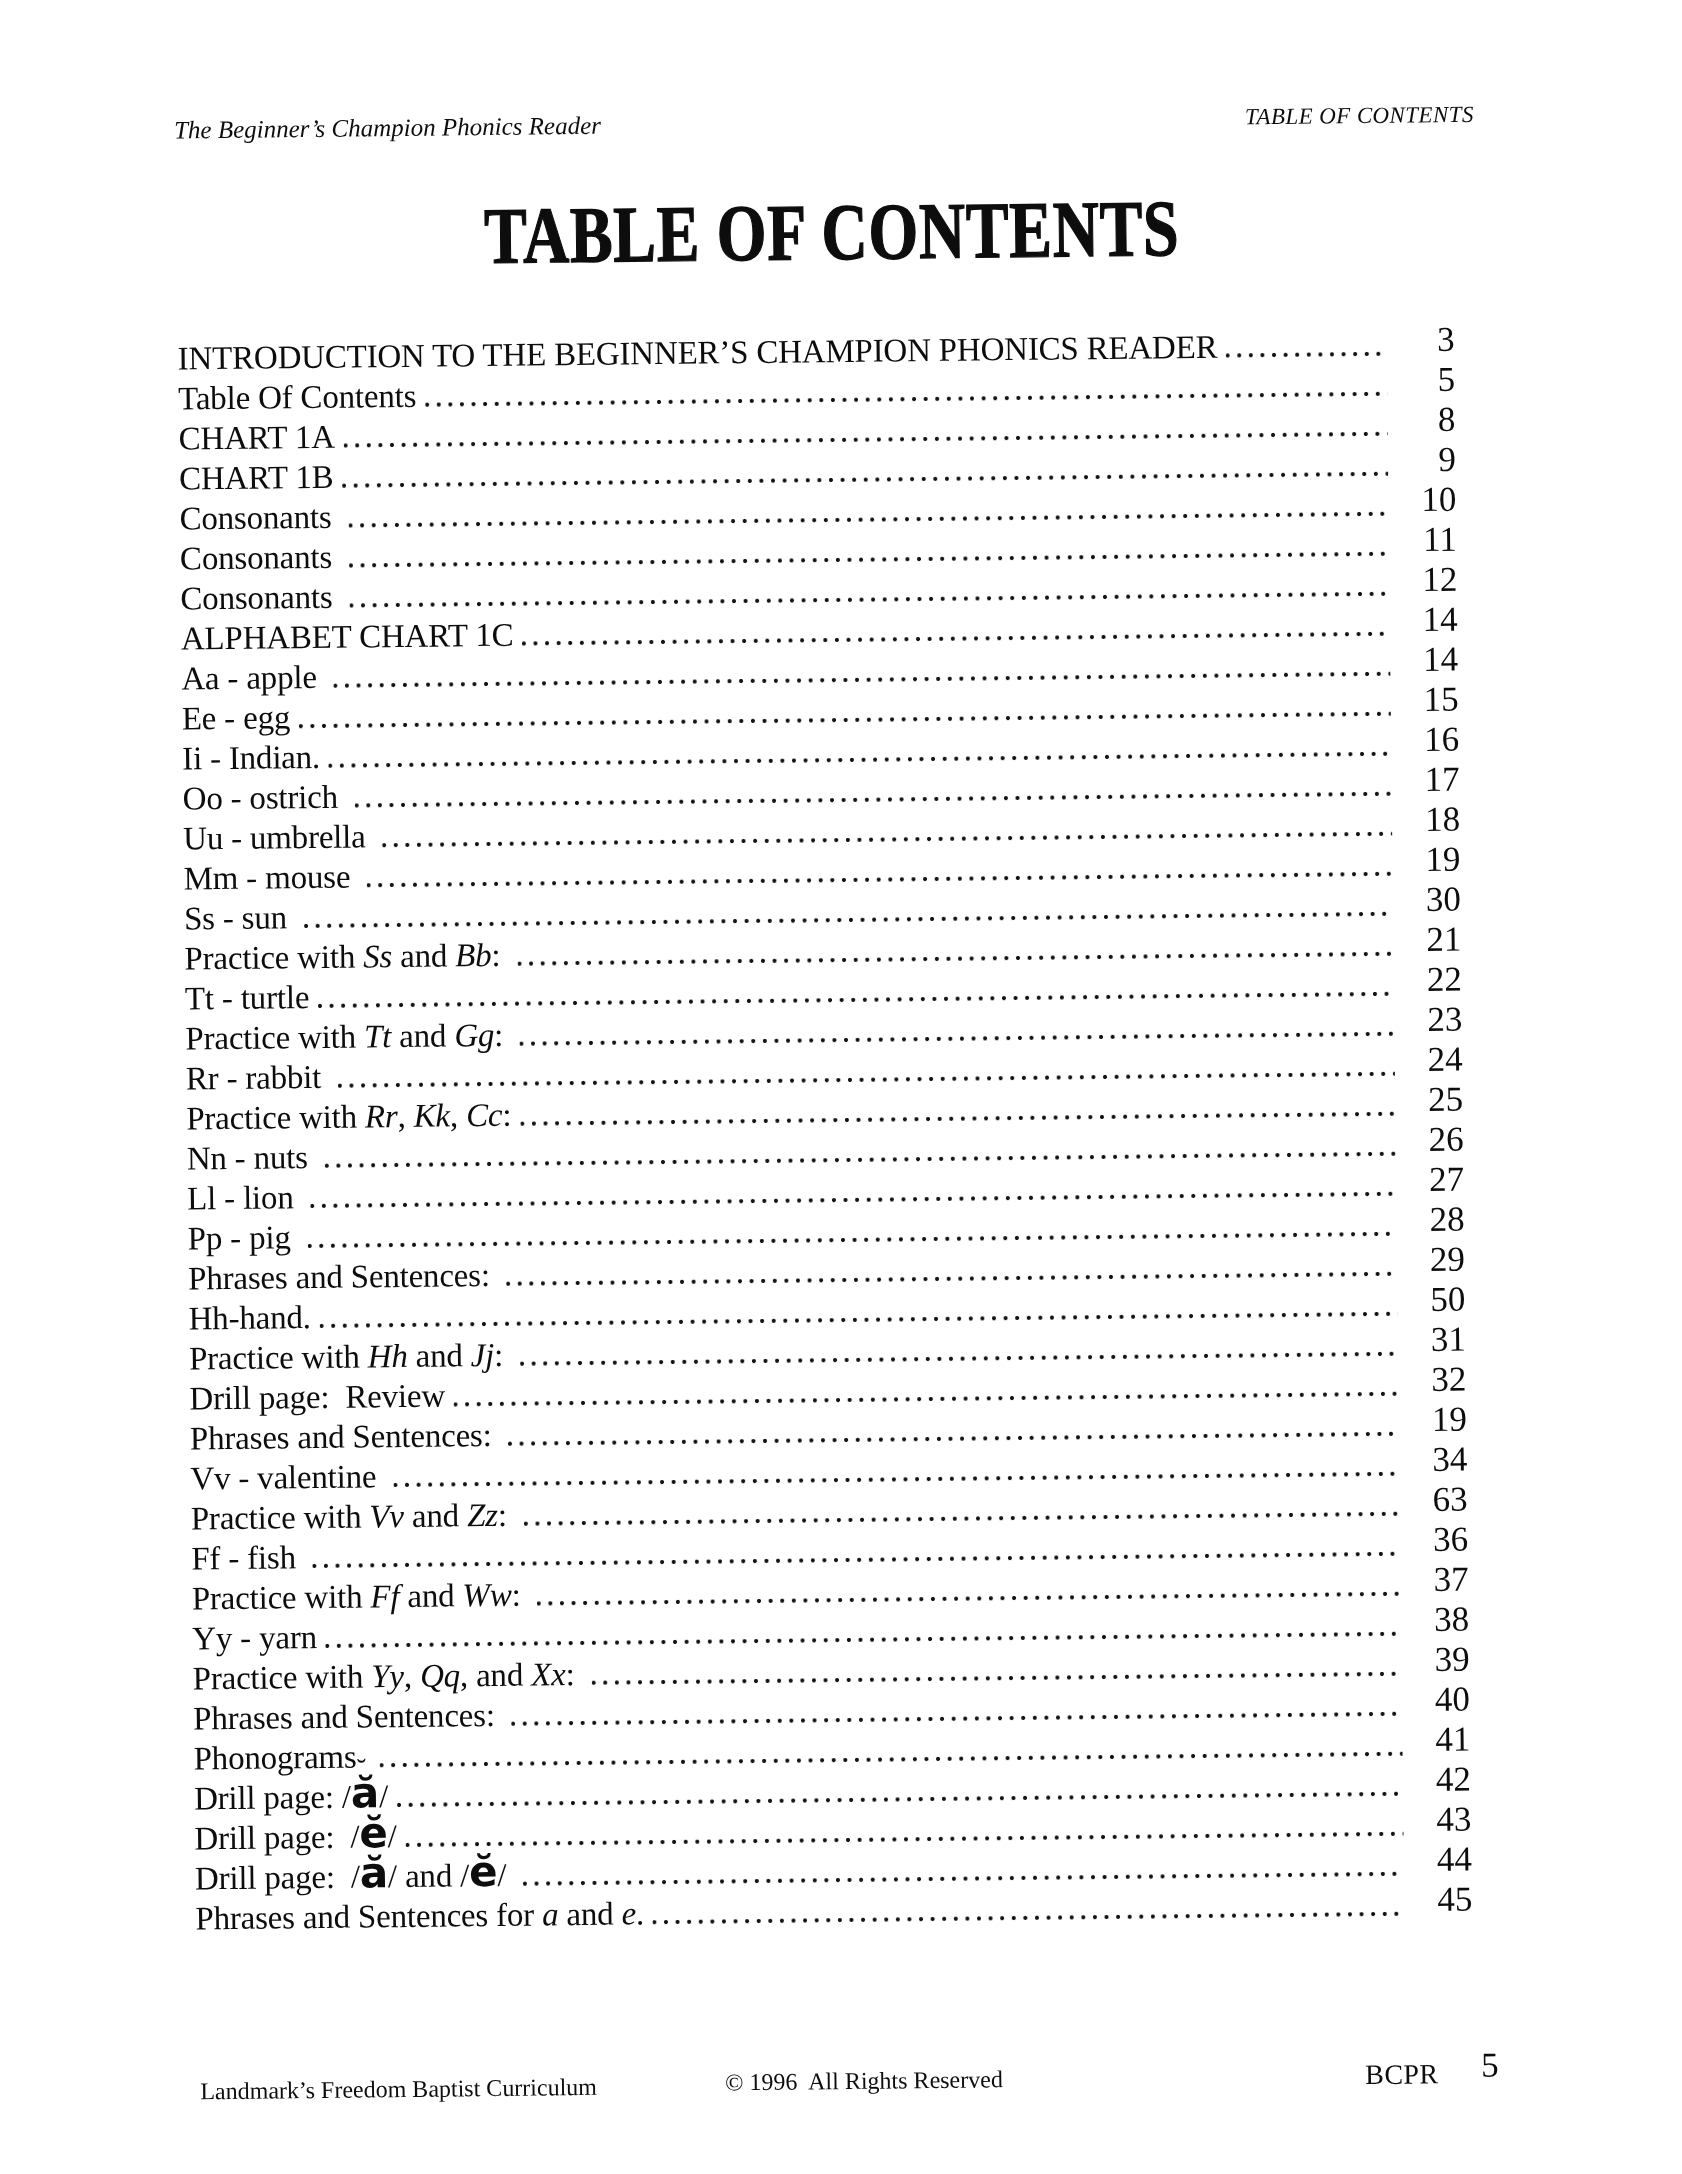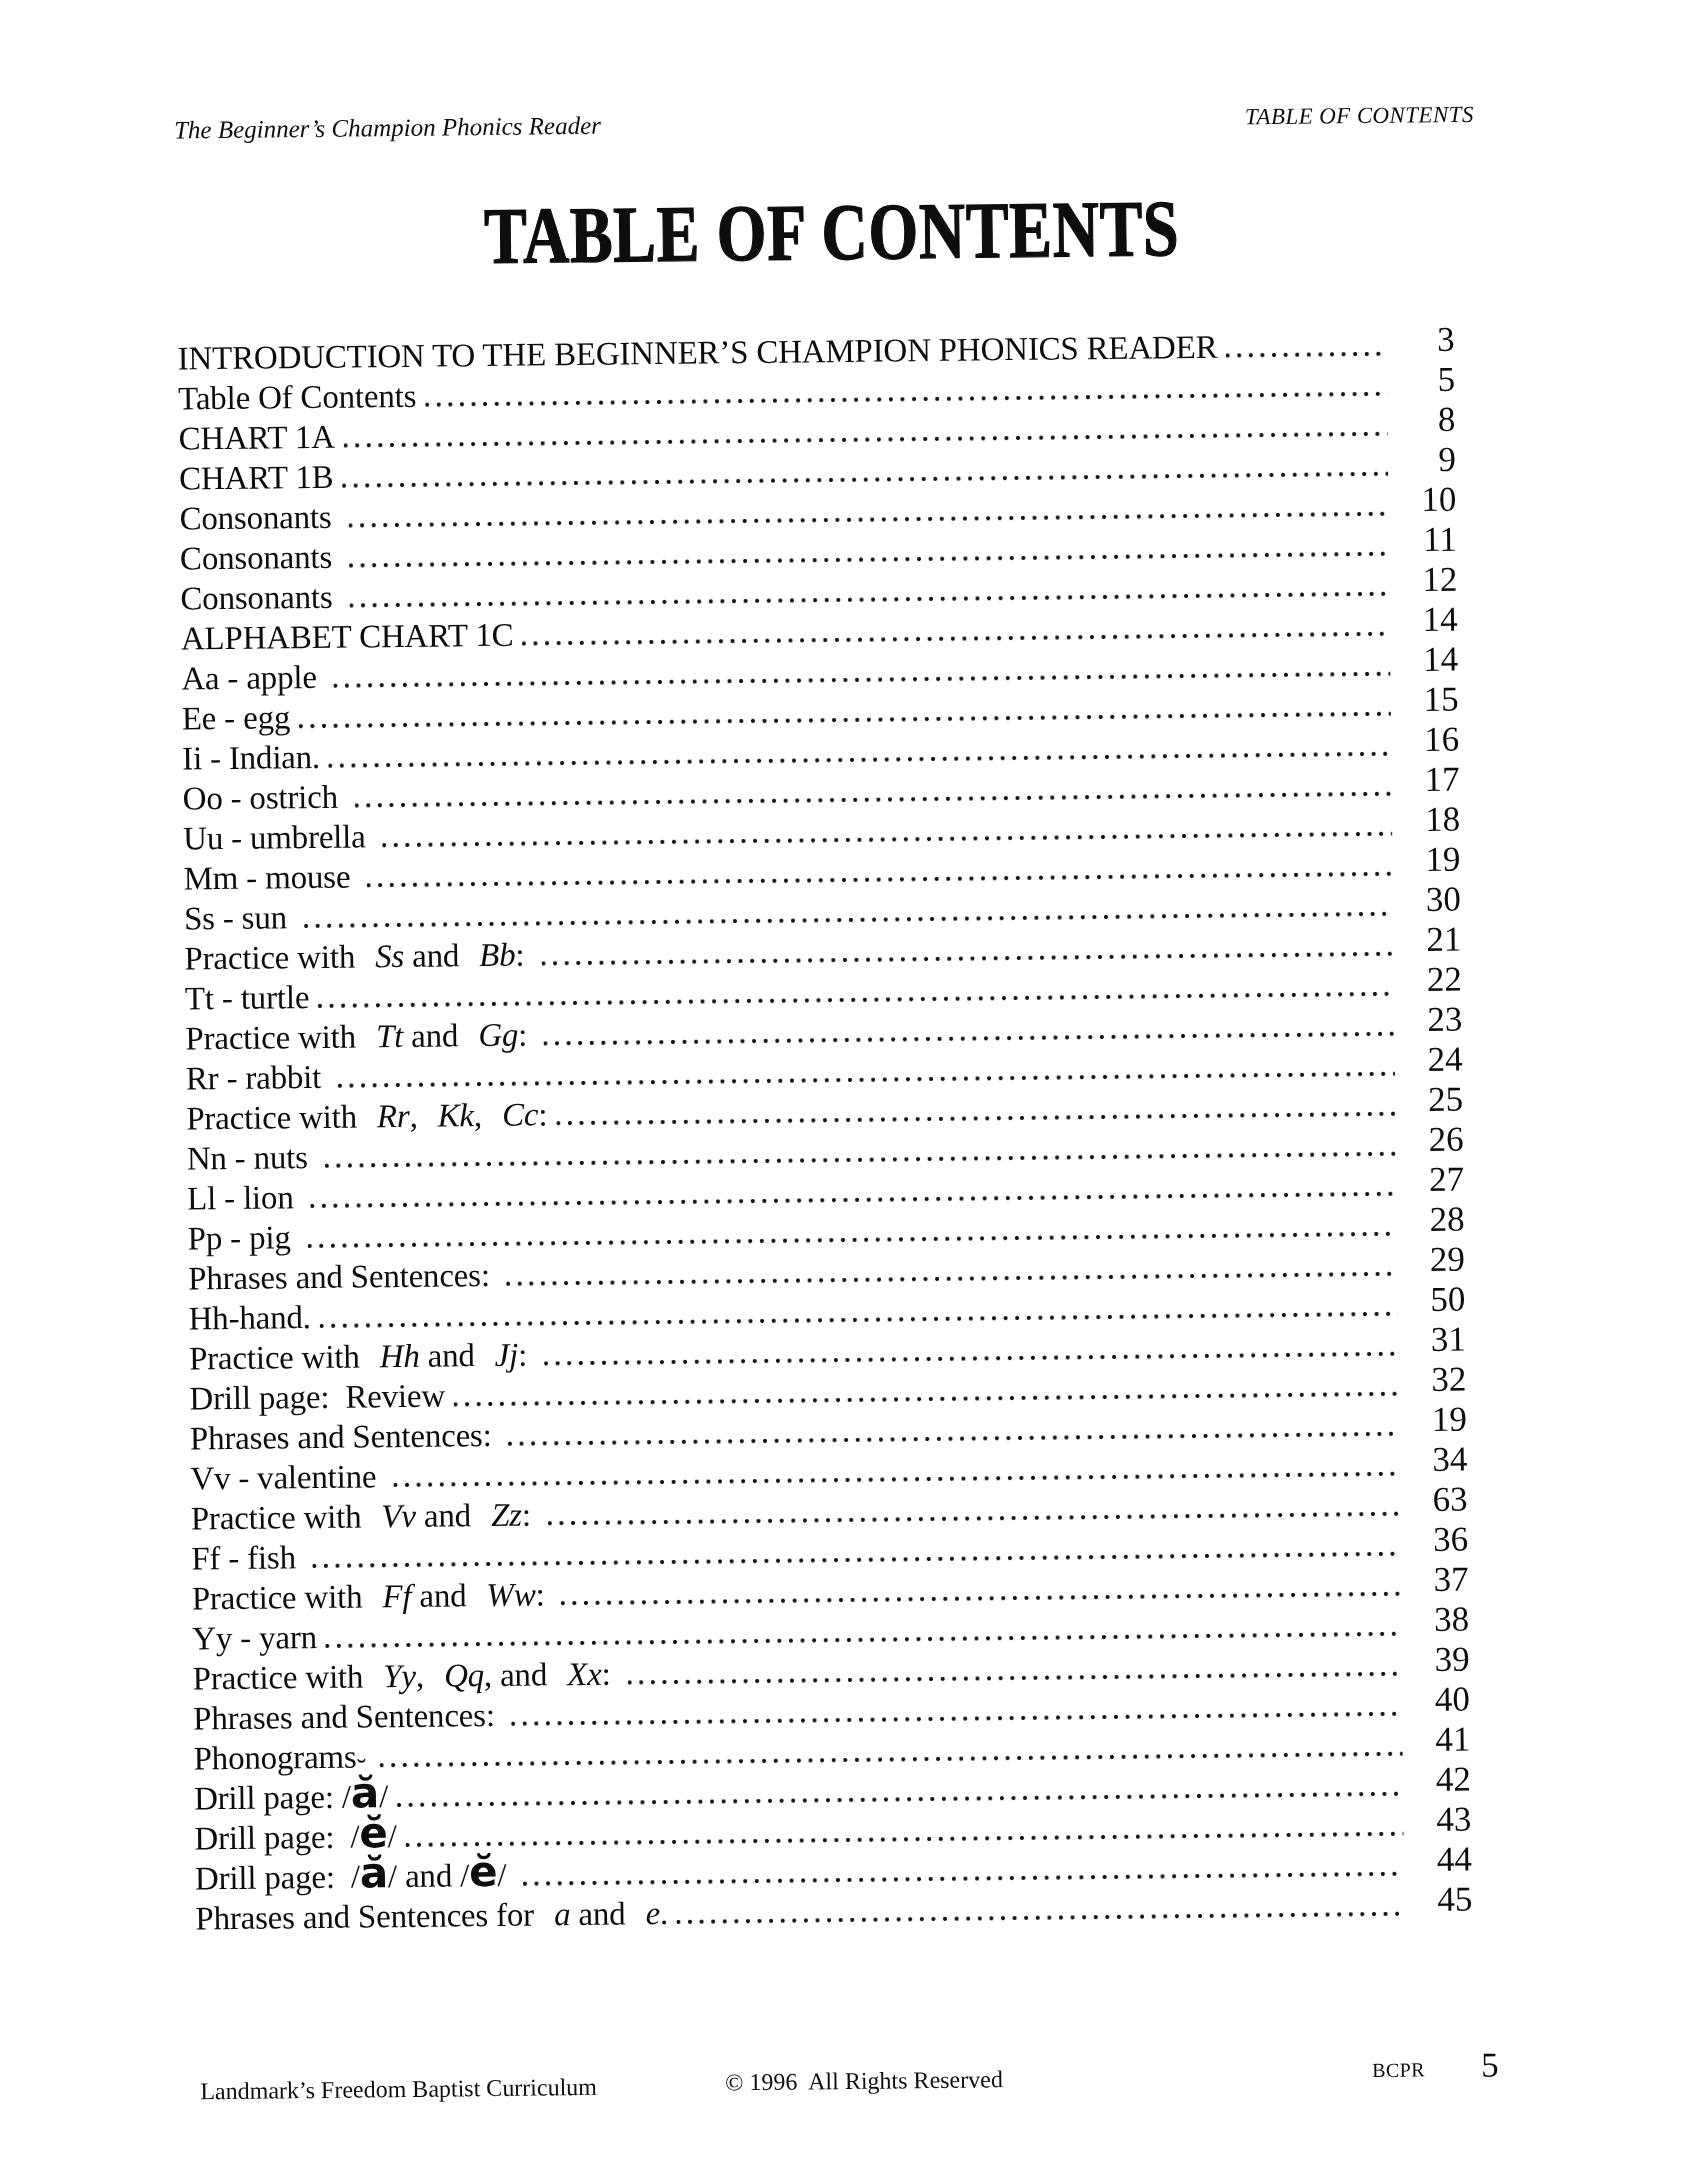--- a/index.html
+++ b/index.html
@@ -42,21 +42,21 @@
   .toc-row{
     display:flex;align-items:baseline;
     height:40px;
     white-space:pre;
   }
   .toc-label{
     font-size:33px;line-height:40px;
     letter-spacing:-0.2px;
     flex:0 0 auto;
   }
-  .seg-i{font-style:italic;margin-left:12px;}
+  .seg-i{font-style:italic;}
   .seg-ph{
     font-family:"DejaVu Sans",sans-serif;
     font-weight:bold;
     font-size:42px;
     line-height:0;
   }
   .seg-low{
     display:inline-block;
     font-size:29px;
     transform:translateY(11.2px);
@@ -75,21 +75,21 @@
   .toc-page{
     flex:0 0 auto;
     font-size:35px;
     min-width:54px;
     text-align:right;
     transform:translateY(-4.3px);
   }
   .footer span{position:absolute;white-space:pre;}
   .footer-left{left:189px;top:2071px;font-size:24px;}
   .footer-center{left:714px;top:2068px;font-size:24px;}
-  .footer-code{left:1354px;top:2065px;font-size:20px;letter-spacing:0.4px;margin-left:7px;}
+  .footer-code{left:1354px;top:2065px;font-size:28px;letter-spacing:0.4px;}
   .footer-page{left:1470px;top:2053px;font-size:35px;}
 </style>
 </head>
 <body>
 
 <div class="sheet">
 
   <div class="running-head-left">The Beginner’s Champion Phonics Reader</div>
 
   <div class="running-head-right">TABLE OF CONTENTS</div>

